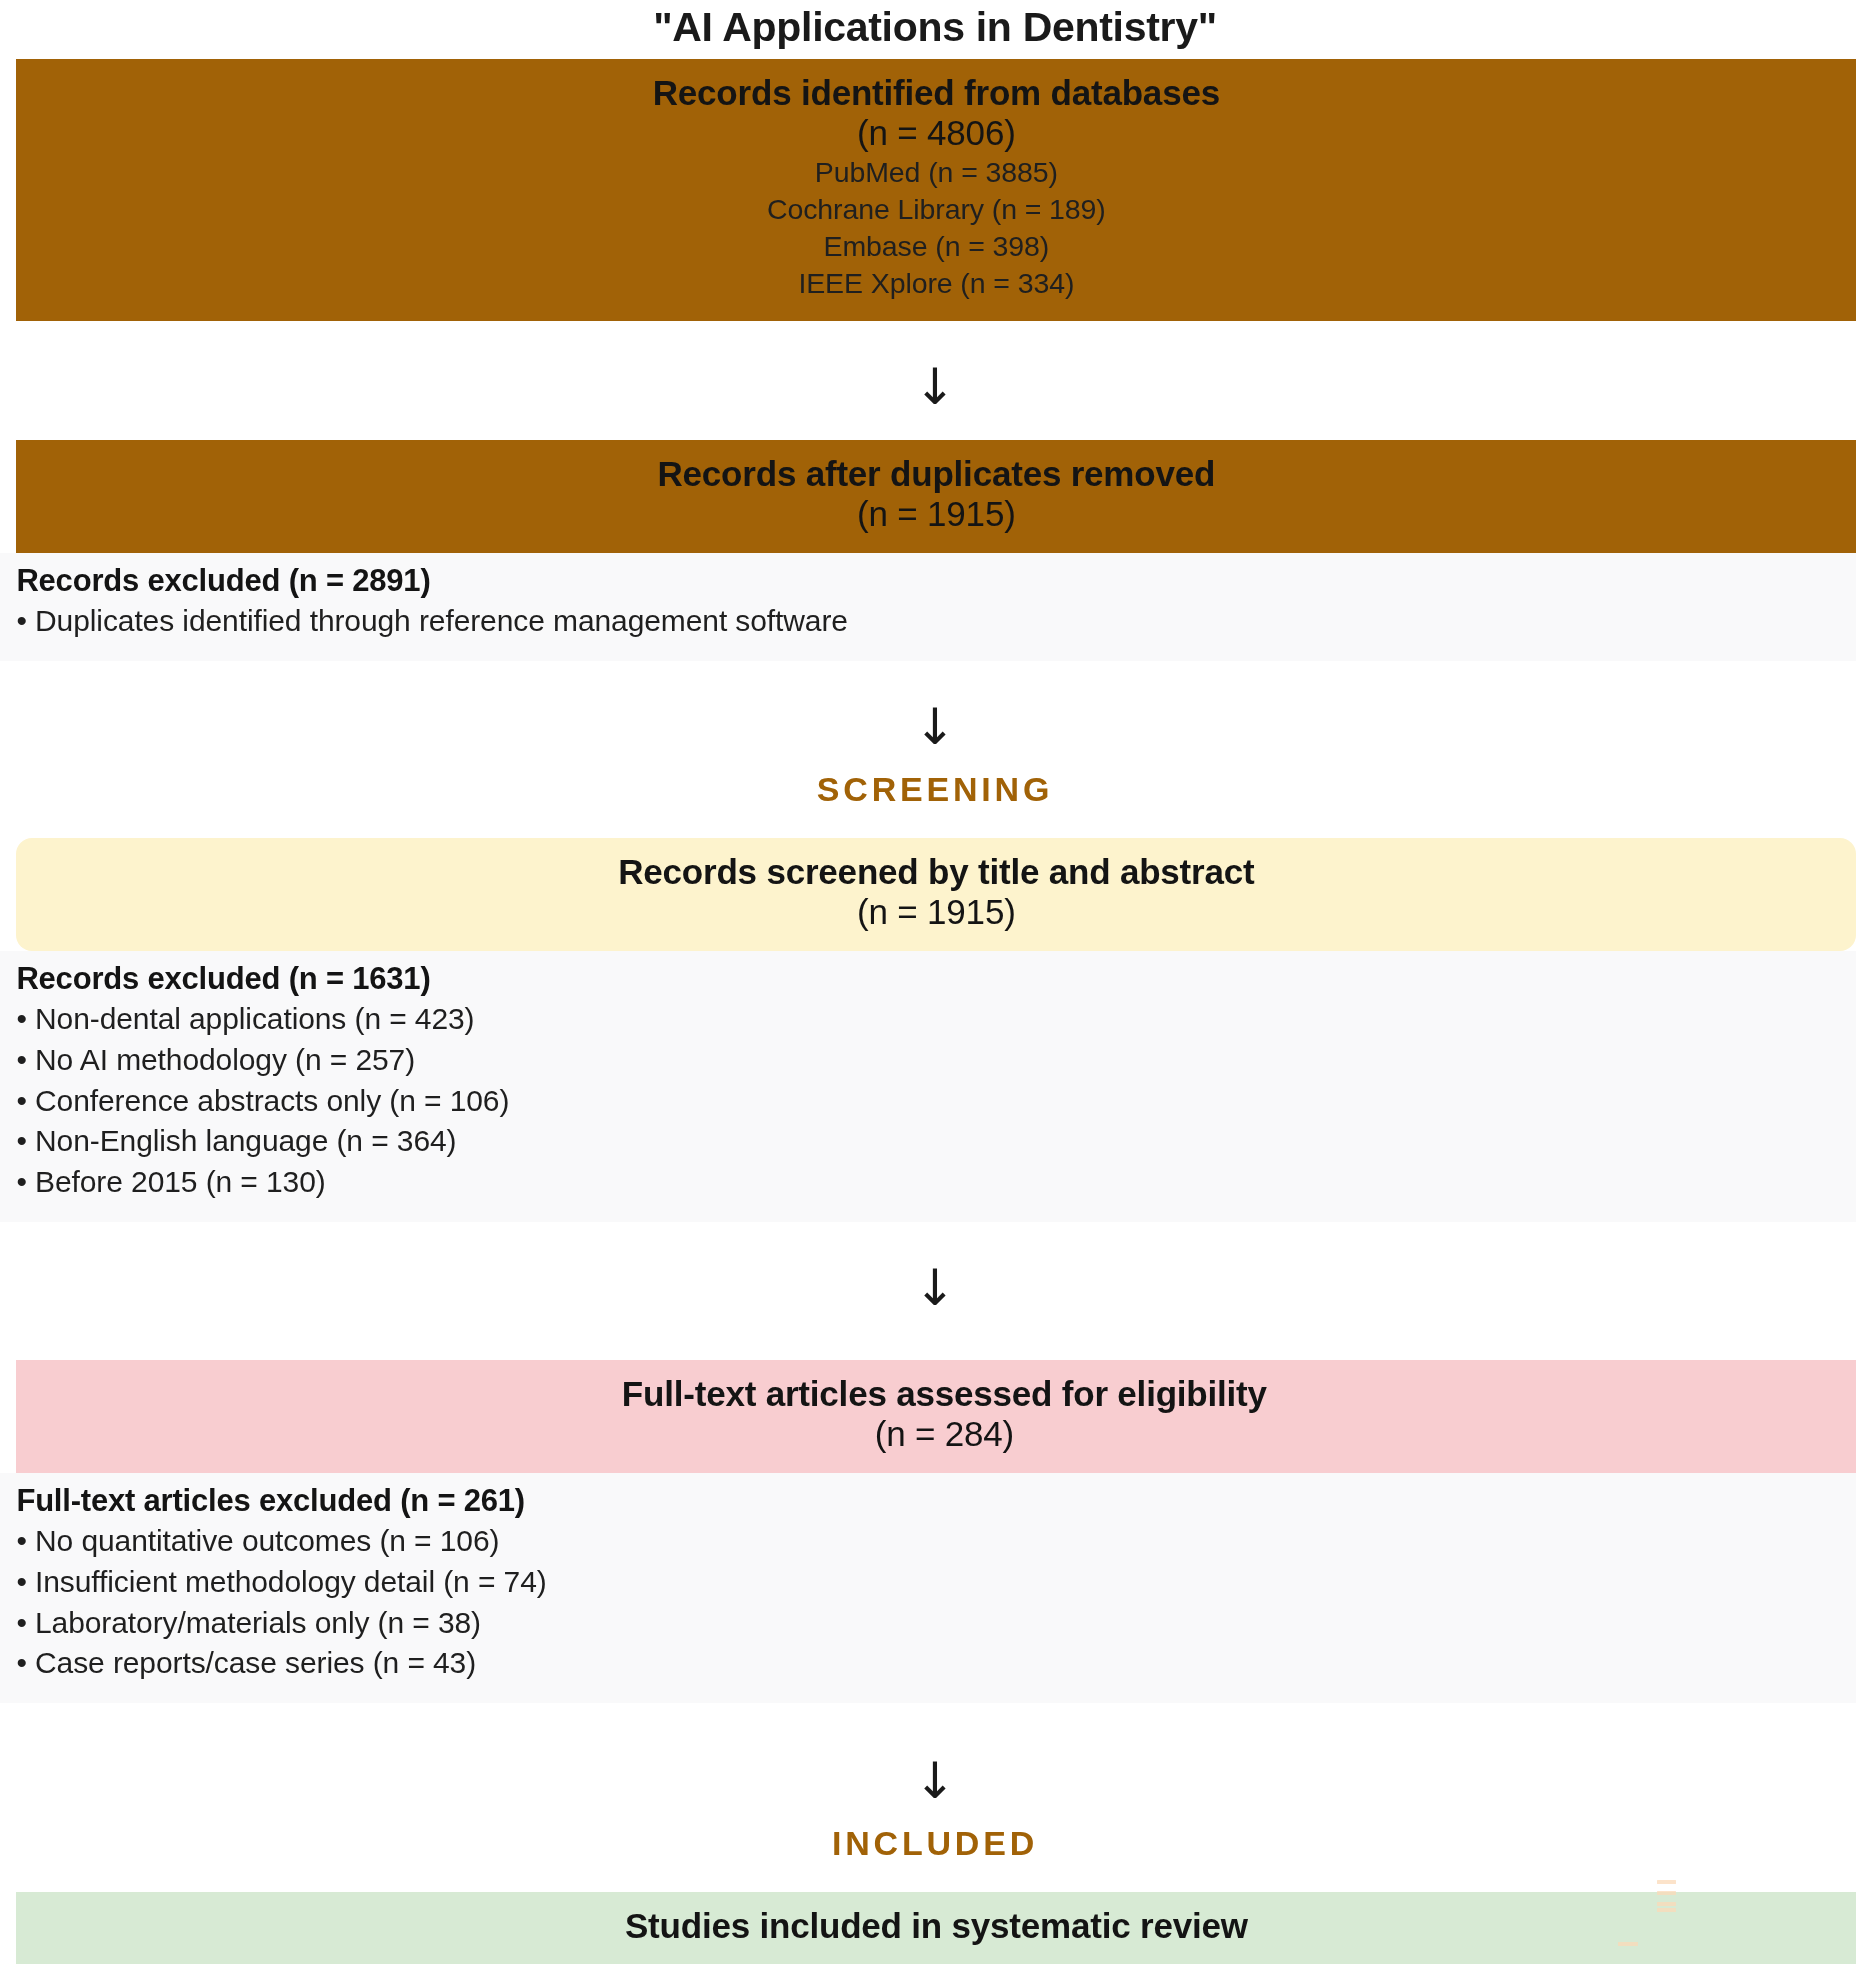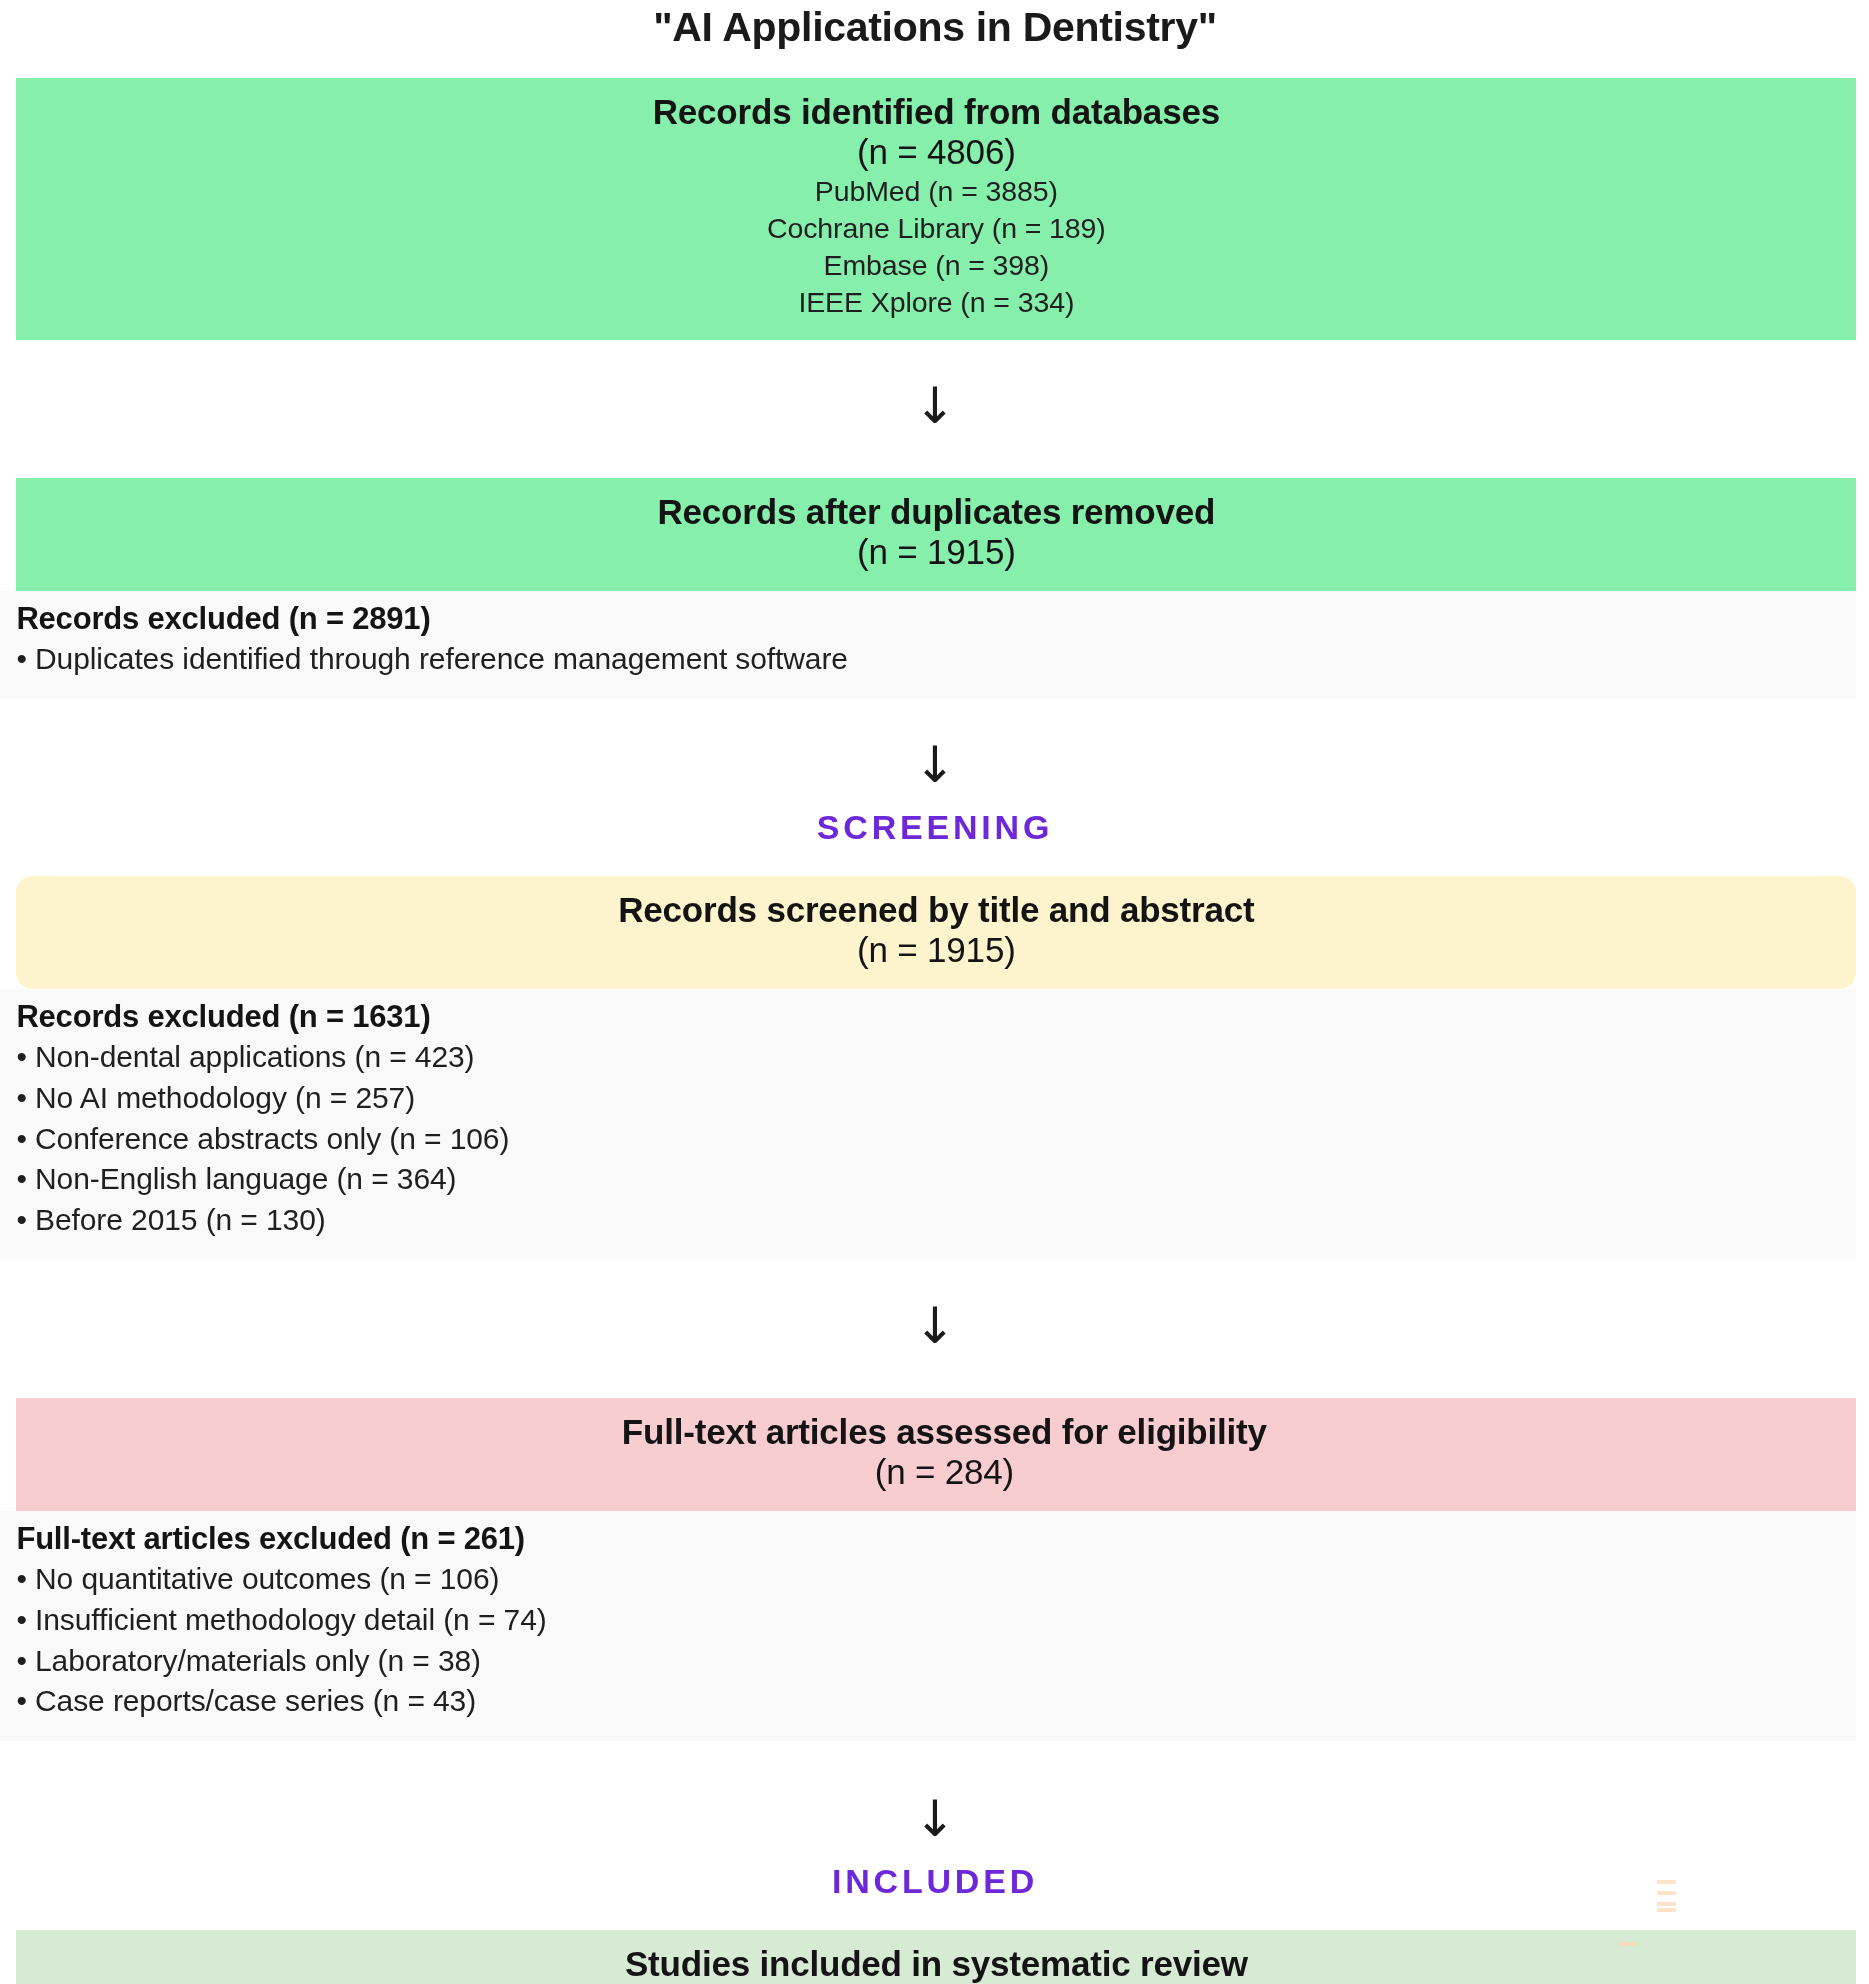--- a/index.html
+++ b/index.html
@@ -33,21 +33,21 @@
     padding-bottom: 7.7px;
     color: #1a1a1a;
   }
 
   
   .flow-box {
     margin: 0 13.7px 0 16.4px;
     padding: 14.2px 22px 18.6px 22px;
     text-align: center;
   }
-  .flow-box.blue   { background: #86efac; margin-top: 19px; }
+  .flow-box.blue   { background: #a16207; }
   .flow-box.yellow { background: #fdf3cd; border-radius: 16px; }
   .flow-box.pink   { background: #f8cdd0; padding-left: 38px; }
   .flow-box.green  { background: #d7ead4; }
 
   .box-heading {
     font-size: 35px;
     font-weight: bold;
     line-height: 1.12;
     color: #141414;
     letter-spacing: -0.2px;
@@ -100,21 +100,21 @@
     line-height: 1;
     color: #1a1a1a;
     font-family: "DejaVu Sans", sans-serif;
     font-weight: normal;
   }
   .stage-label {
     text-align: center;
     font-size: 34px;
     font-weight: bold;
     letter-spacing: 3.8px;
-    color: #6d28d9;
+    color: #a16207;
   }
 
   .spacer-xs { height: 18.6px; }
   .spacer-sm { height: 28.5px; }
   .spacer-md { height: 41px; }
   .spacer-lg { height: 53px; }
 
   
   .watermark {
     position: absolute;

